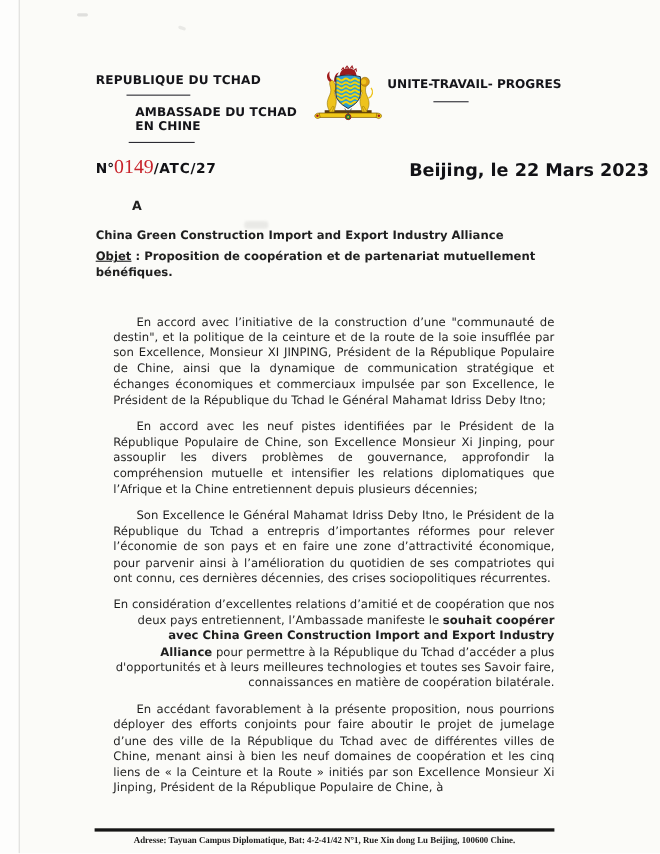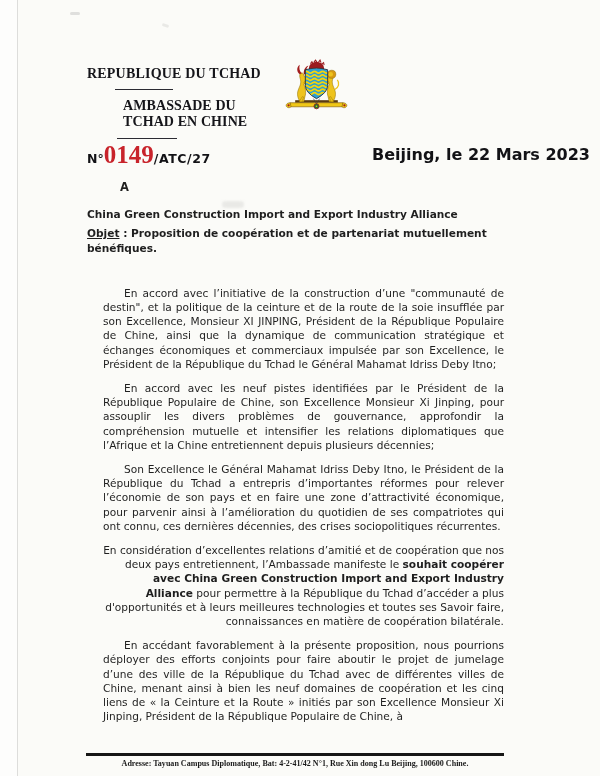--- a/index.html
+++ b/index.html
@@ -10,33 +10,33 @@
     color:#1f1f1f;
   }
   .page-edge{position:absolute;left:17px;top:0;bottom:0;width:1px;background:#dddddb;}
   .edge-strip{position:absolute;left:0;top:0;bottom:0;width:17px;background:#fdfdfc;}
   .artifact{position:absolute;background:#c9c9c6;opacity:.55;border-radius:2px;}
   .a1{left:70px;top:12px;width:10px;height:3px;}
   .a2{left:162px;top:24px;width:7px;height:3px;transform:rotate(18deg);opacity:.35;}
   .smudge{position:absolute;left:222px;top:201px;width:22px;height:7px;background:#d9d9d6;opacity:.5;border-radius:3px;filter:blur(1px);}
 
   
-  .hdr-left{position:absolute;left:87px;top:66px;width:200px;font-weight:700;font-size:14px;color:#15151a;font-family:Liberation Serif, serif;}
+  .hdr-left{position:absolute;left:87px;top:66px;width:200px;font-weight:700;font-size:11px;color:#15151a;}
   .hdr-left .t1{letter-spacing:.2px;}
   .rule{height:0;border-top:1.4px solid #2b2b33;}
   .r1{width:58px;margin:7px 0 6px 28px;}
   .r2{width:60px;margin:8px 0 0 30px;}
   .hdr-left .t2{margin-top:8px;letter-spacing:.1px;margin-left:36px;}
   .motto{position:absolute;left:352px;top:70px;width:170px;font-weight:700;font-size:11px;color:#15151a;}
   .r3{width:32px;margin:9px 0 0 42px;}
   .emblem{position:absolute;left:283px;top:59px;}
 
   
   .refline{position:absolute;left:87px;top:141px;font-weight:700;font-size:12.5px;color:#121216;}
-  .refline .digits{font-family:"Liberation Serif","DejaVu Serif",serif;font-size:25px;font-weight:700;margin-top:30px;}
+  .refline .digits{font-family:"Liberation Serif","DejaVu Serif",serif;font-size:18px;font-weight:400;margin-top:30px;}
   .refline .suffix{letter-spacing:.6px;}
   .dateline{position:absolute;left:372px;top:145px;font-weight:700;font-size:16px;color:#121216;}
 
   
   .content{position:absolute;left:87px;top:176px;width:417px;font-size:10.6px;line-height:14.2px;}
   .salutation{margin:4px 0 0 33px;font-weight:700;font-size:11.5px;}
   .addressee{margin-top:13px;font-weight:700;}
   .subject{margin-top:5px;font-weight:700;}
   .subject .u{text-decoration:underline;}
   p.para{margin:10px 0 0 16px;text-align:justify;text-indent:21px;}
@@ -110,20 +110,24 @@
         <path d="M42,68 q4,-3.5 8,0 t8,0 t8,0 t8,0 t8,0 t8,0"></path>
       </g>
       <path d="M44,21 Q66,15 88,21 L88,52 Q88,66 66,78 Q44,66 44,52 Z" fill="none" stroke="#23232a" stroke-width="1.6"></path>
 
       <path d="M60,78 L66,88 L72,78" stroke="#444" stroke-width="1.4" fill="none"></path>
       <circle cx="66" cy="93" r="5" fill="#1f7a33" stroke="#a21c1c" stroke-width="1.6"></circle>
       <circle cx="66" cy="93" r="1.6" fill="#f0c818"></circle>
     </svg>
   </div>
 
+  <div class="motto">
+    <div>UNITE-TRAVAIL- PROGRES</div>
+    <div class="rule r3"></div>
+  </div>
 
   <div class="refline">
     <span>N°</span><span class="digits" style="color:#c8232b">0149</span><span class="suffix">/ATC/27</span>
   </div>
   <div class="dateline">Beijing, le 22 Mars 2023</div>
 
   <div class="content">
     <div class="salutation">A</div>
 
     <div class="addressee">

